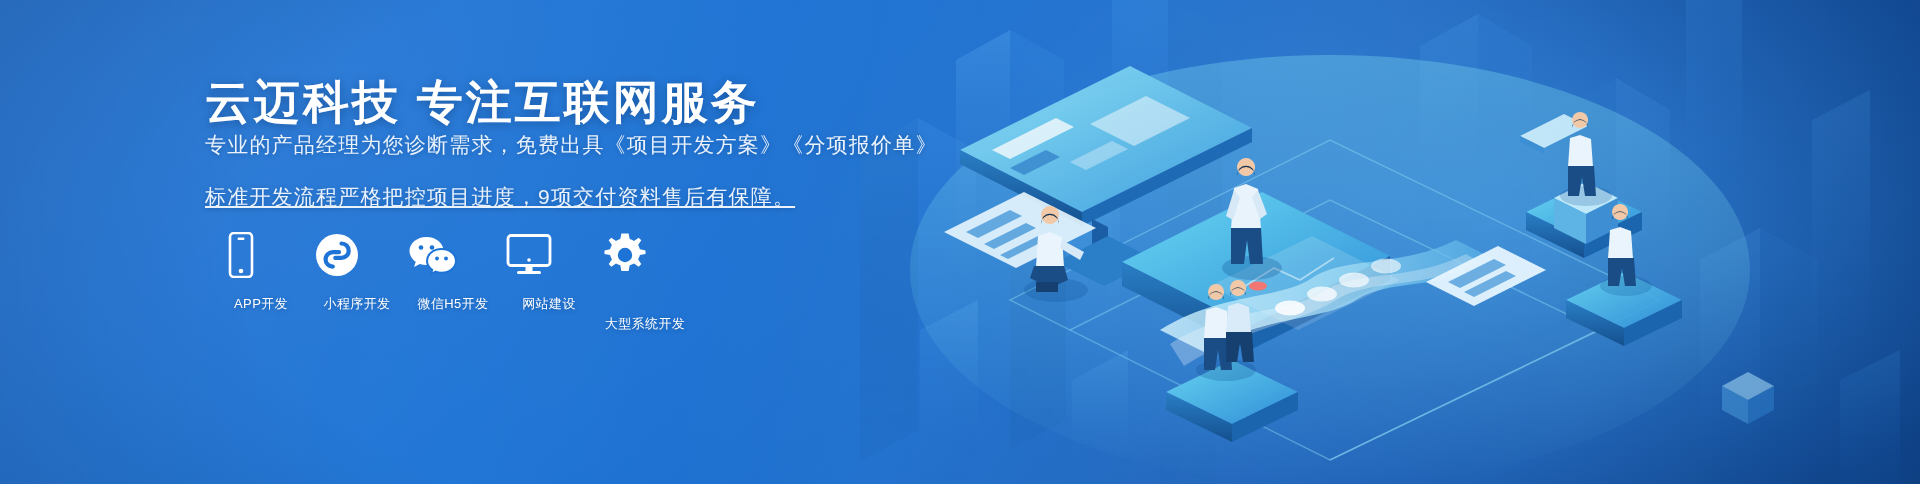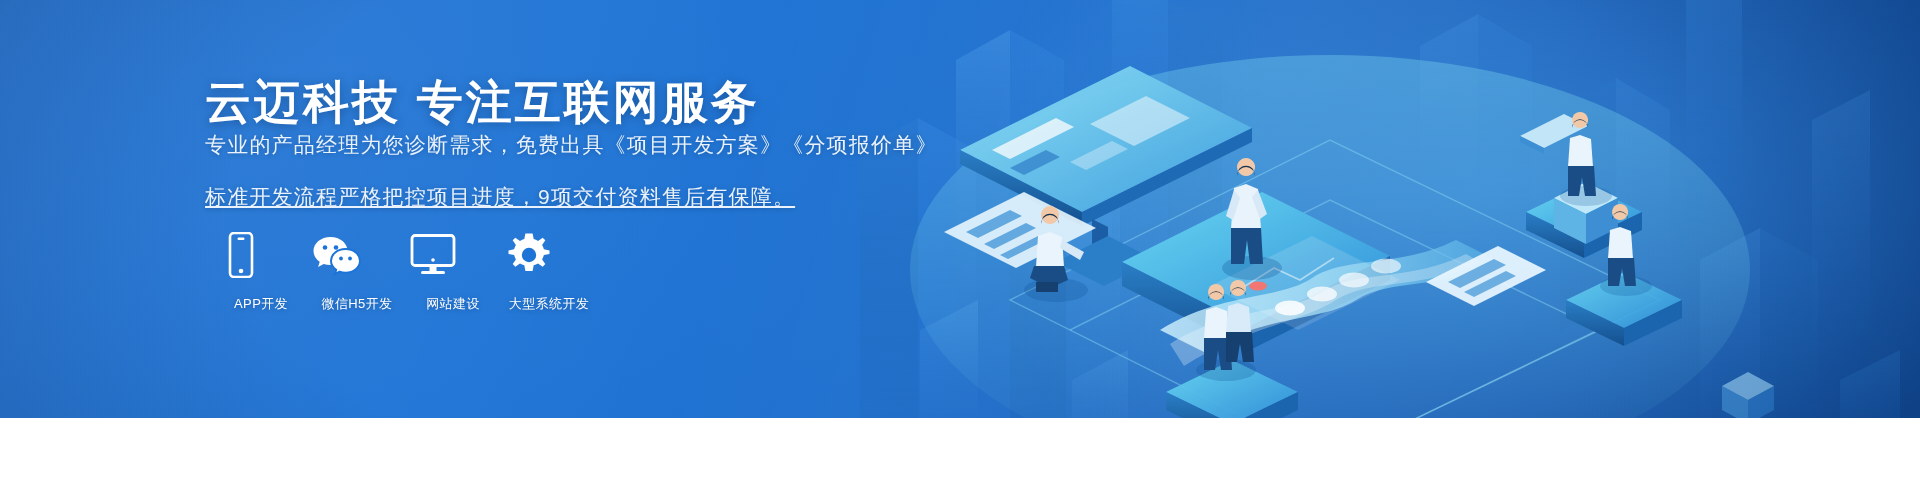--- a/index.html
+++ b/index.html
@@ -1,21 +1,21 @@
 <!DOCTYPE html>
 <html><head>
 <meta charset="utf-8">
 <style>
   html,body{margin:0;padding:0;}
   body{
     width:1920px;height:500px;overflow:hidden;
     font-family:"Liberation Sans","DejaVu Sans",sans-serif;
   }
   .banner{
-    position:relative;width:1920px;height:418px;overflow:hidden;
+    position:relative;width:1920px;height:484px;overflow:hidden;
     background:
       radial-gradient(ellipse 900px 520px at 78% 46%, rgba(60,150,235,0.55) 0%, rgba(60,150,235,0.0) 62%),
       radial-gradient(ellipse 1100px 700px at 18% 18%, rgba(46,124,214,0.55) 0%, rgba(46,124,214,0) 70%),
       linear-gradient(118deg,#1f6fd0 0%,#1d74d6 28%,#1e6fcd 52%,#1557ad 78%,#10468f 100%);
   }
   
   .sheen{
     position:absolute;inset:0;
     background:linear-gradient(105deg,rgba(255,255,255,0.055) 0%,rgba(255,255,255,0) 38%,rgba(255,255,255,0.05) 64%,rgba(255,255,255,0) 100%);
     pointer-events:none;
@@ -36,21 +36,21 @@
   .sub{
     position:absolute;left:0;white-space:nowrap;
     font-size:21px;color:#e9f2fd;letter-spacing:1.2px;
     text-shadow:0 1px 5px rgba(7,40,86,0.32);
   }
   .sub1{top:131px;}
   .sub2{top:183px;text-decoration:underline;}
 
   .services{position:absolute;top:232px;left:0;display:flex;align-items:flex-start;}
   .svc{display:flex;flex-direction:column;align-items:center;margin-right:24px;width:72px;}
-  .svc:last-child{margin-right:0;}
+  .svc:last-child{margin-right:0;gap:20px;}
   .svc-icon{height:46px;display:flex;align-items:center;justify-content:center;}
   .svc-icon svg{display:block;}
   .svc-label{
     margin-top:17px;font-size:13px;color:#ffffff;white-space:nowrap;
     letter-spacing:0.4px;text-shadow:0 1px 4px rgba(7,40,86,0.35);margin-left:40px;
   }
 
   
   .art{position:absolute;right:0;top:0;width:1060px;height:500px;z-index:4;}
   .art svg{display:block;}
@@ -300,20 +300,30 @@
         <div class="svc-icon">
           <svg width="32" height="46" viewBox="0 0 32 46">
             <rect x="5" y="1" width="22" height="44" rx="4" fill="none" stroke="#ffffff" stroke-width="2.6"></rect>
             <rect x="12.5" y="5.5" width="7" height="2.4" rx="1.2" fill="#ffffff"></rect>
             <circle cx="16" cy="39" r="2.3" fill="#ffffff"></circle>
           </svg>
         </div>
         <div class="svc-label">APP开发</div>
       </div>
 
+      <div class="svc">
+        <div class="svc-icon">
+          <svg width="44" height="44" viewBox="0 0 44 44">
+            <circle cx="22" cy="22" r="21" fill="#ffffff"></circle>
+            <path d="M26.5 10.5 a7.2 7.2 0 0 1 0 14.4 h-6.2" fill="none" stroke="#1d74d6" stroke-width="4.2" stroke-linecap="round"></path>
+            <path d="M17.8 33.6 a7.2 7.2 0 0 1 0 -14.4 h6.2" fill="none" stroke="#1d74d6" stroke-width="4.2" stroke-linecap="round"></path>
+          </svg>
+        </div>
+        <div class="svc-label">小程序开发</div>
+      </div>
 
       <div class="svc">
         <div class="svc-icon">
           <svg width="50" height="44" viewBox="0 0 50 44">
             <path d="M18.5 4 C8.9 4 1.5 10.3 1.5 18 c0 4.3 2.4 8.2 6.2 10.7 l-1.6 5.2 5.6 -3
                      a22 22 0 0 0 6.8 1.1 c9.6 0 17 -6.3 17 -14 S28.1 4 18.5 4 Z" fill="#ffffff"></path>
             <circle cx="13" cy="14.5" r="2.3" fill="#1d74d6"></circle>
             <circle cx="24" cy="14.5" r="2.3" fill="#1d74d6"></circle>
             <path d="M33.5 16 C25.4 16 19 21.3 19 27.8 c0 3.6 2 6.9 5.2 9 l-1.3 4.4 4.7 -2.5
                      a18 18 0 0 0 5.9 1 c8.1 0 14.5 -5.3 14.5 -11.9 S41.6 16 33.5 16 Z" fill="#ffffff" stroke="#1d74d6" stroke-width="2"></path>

